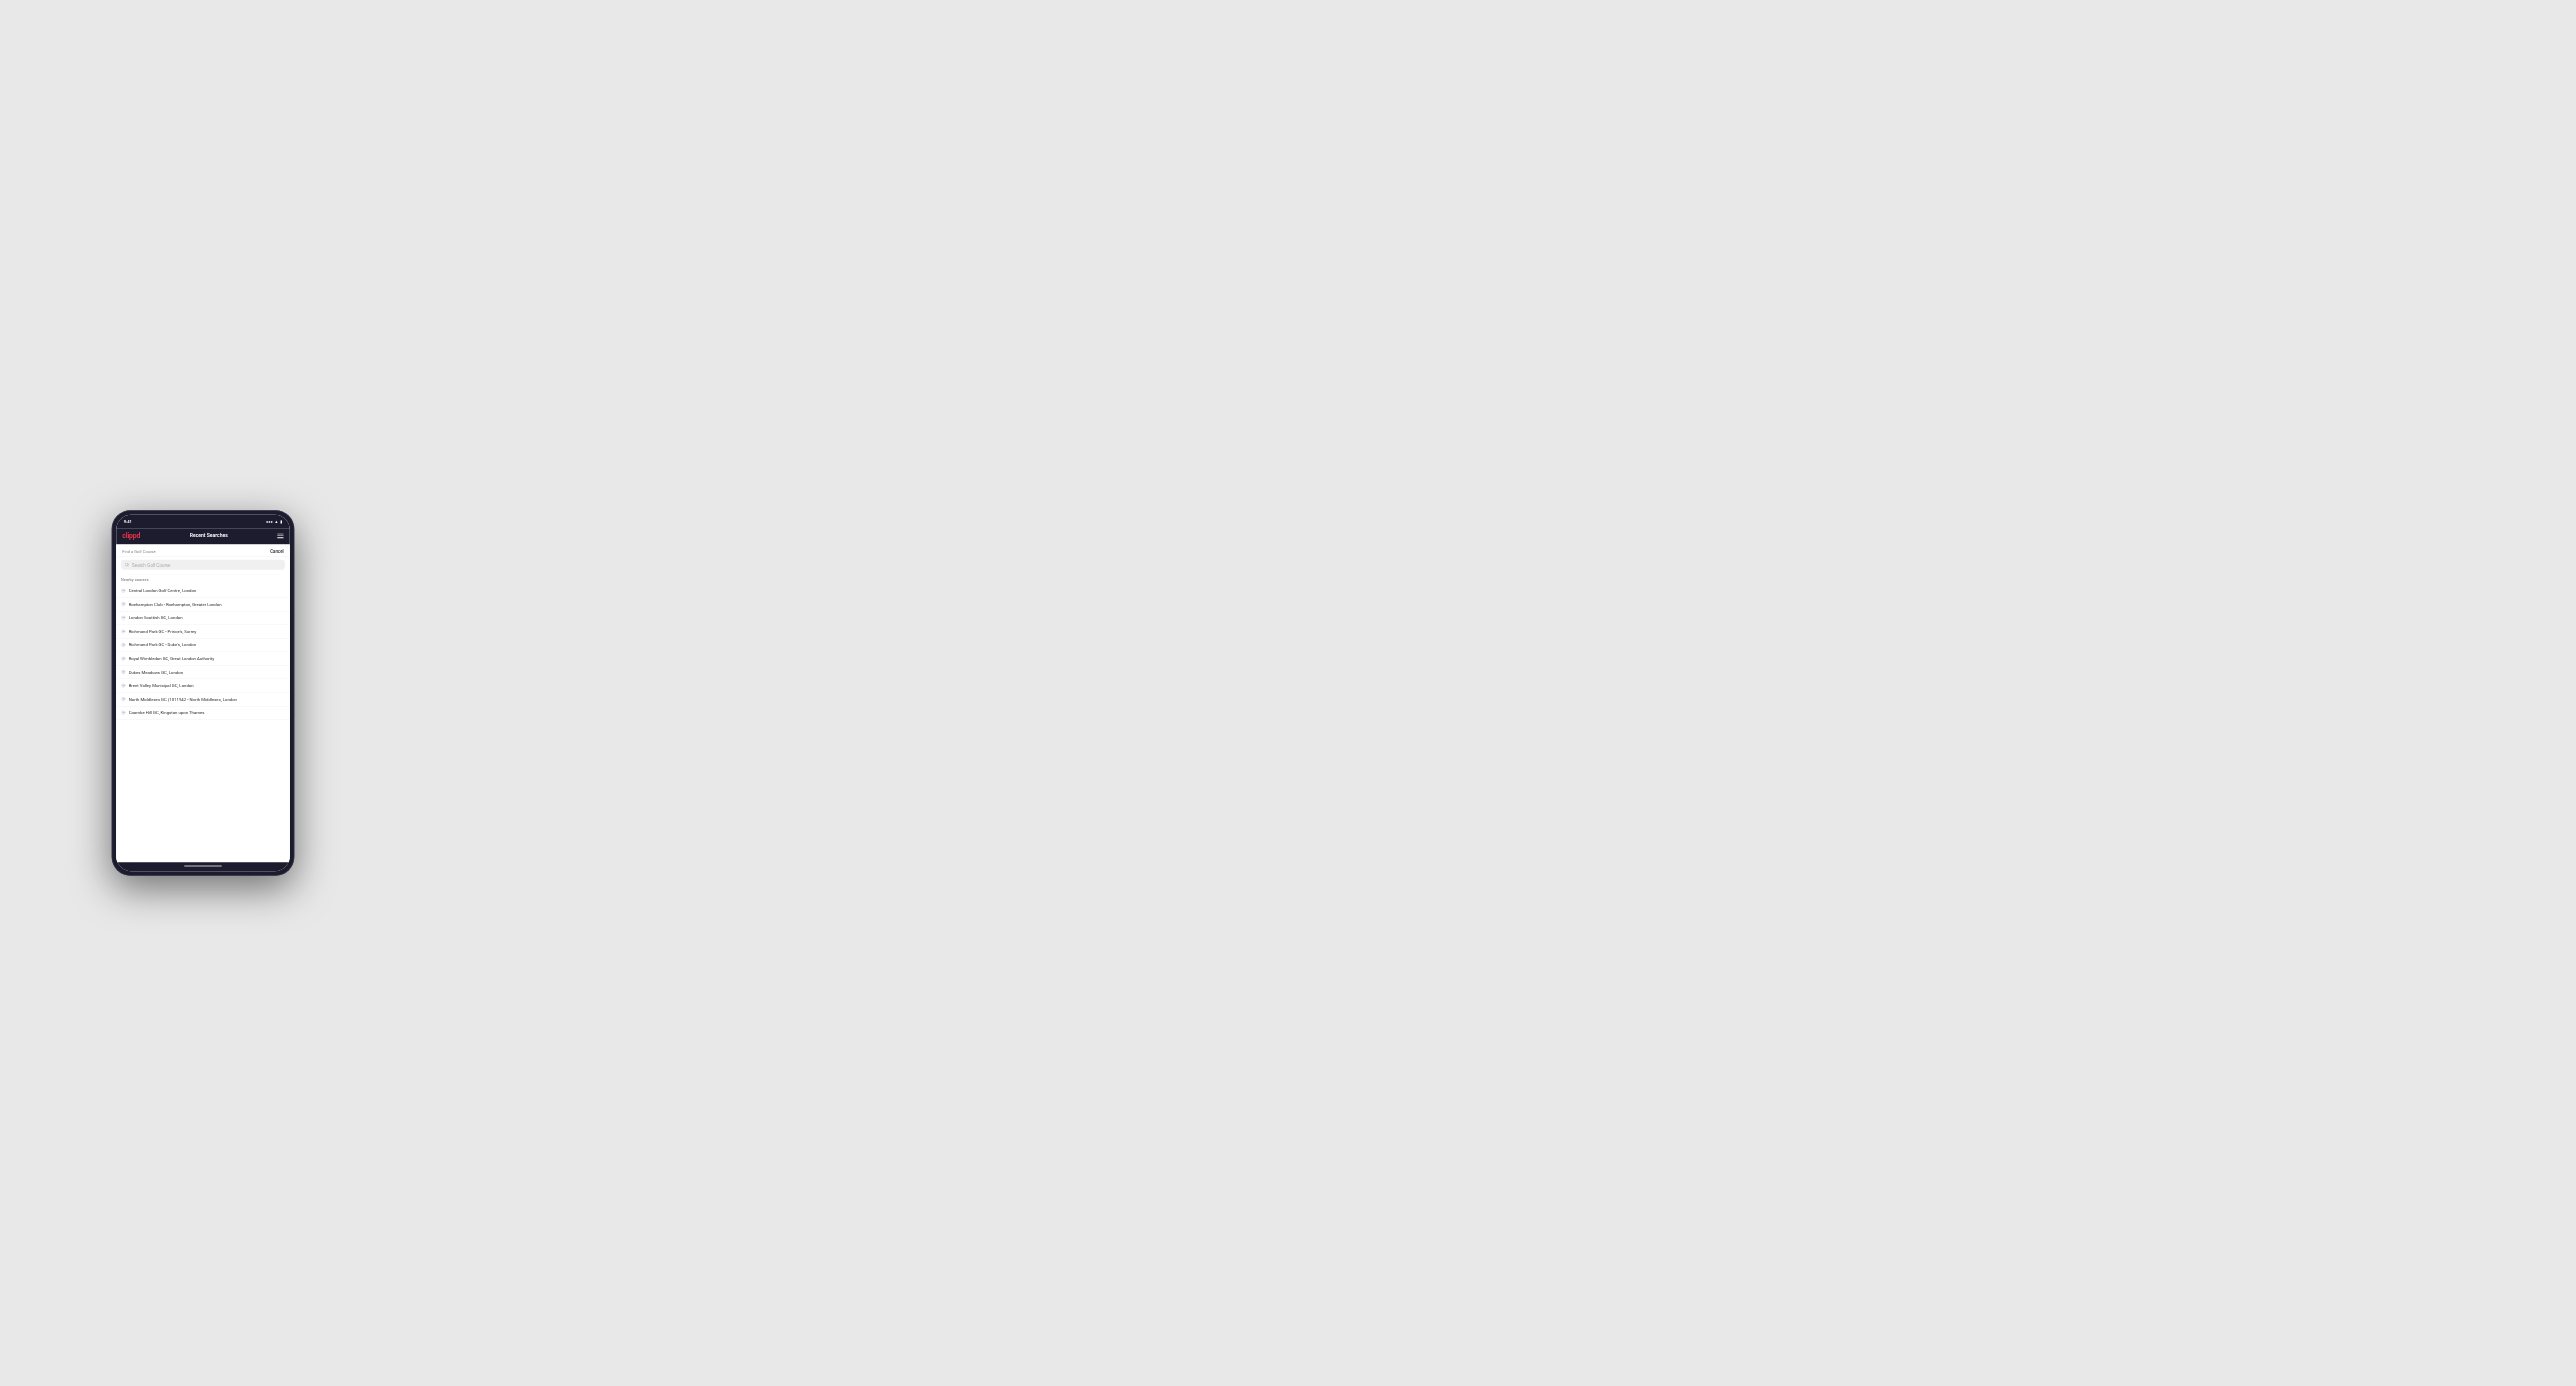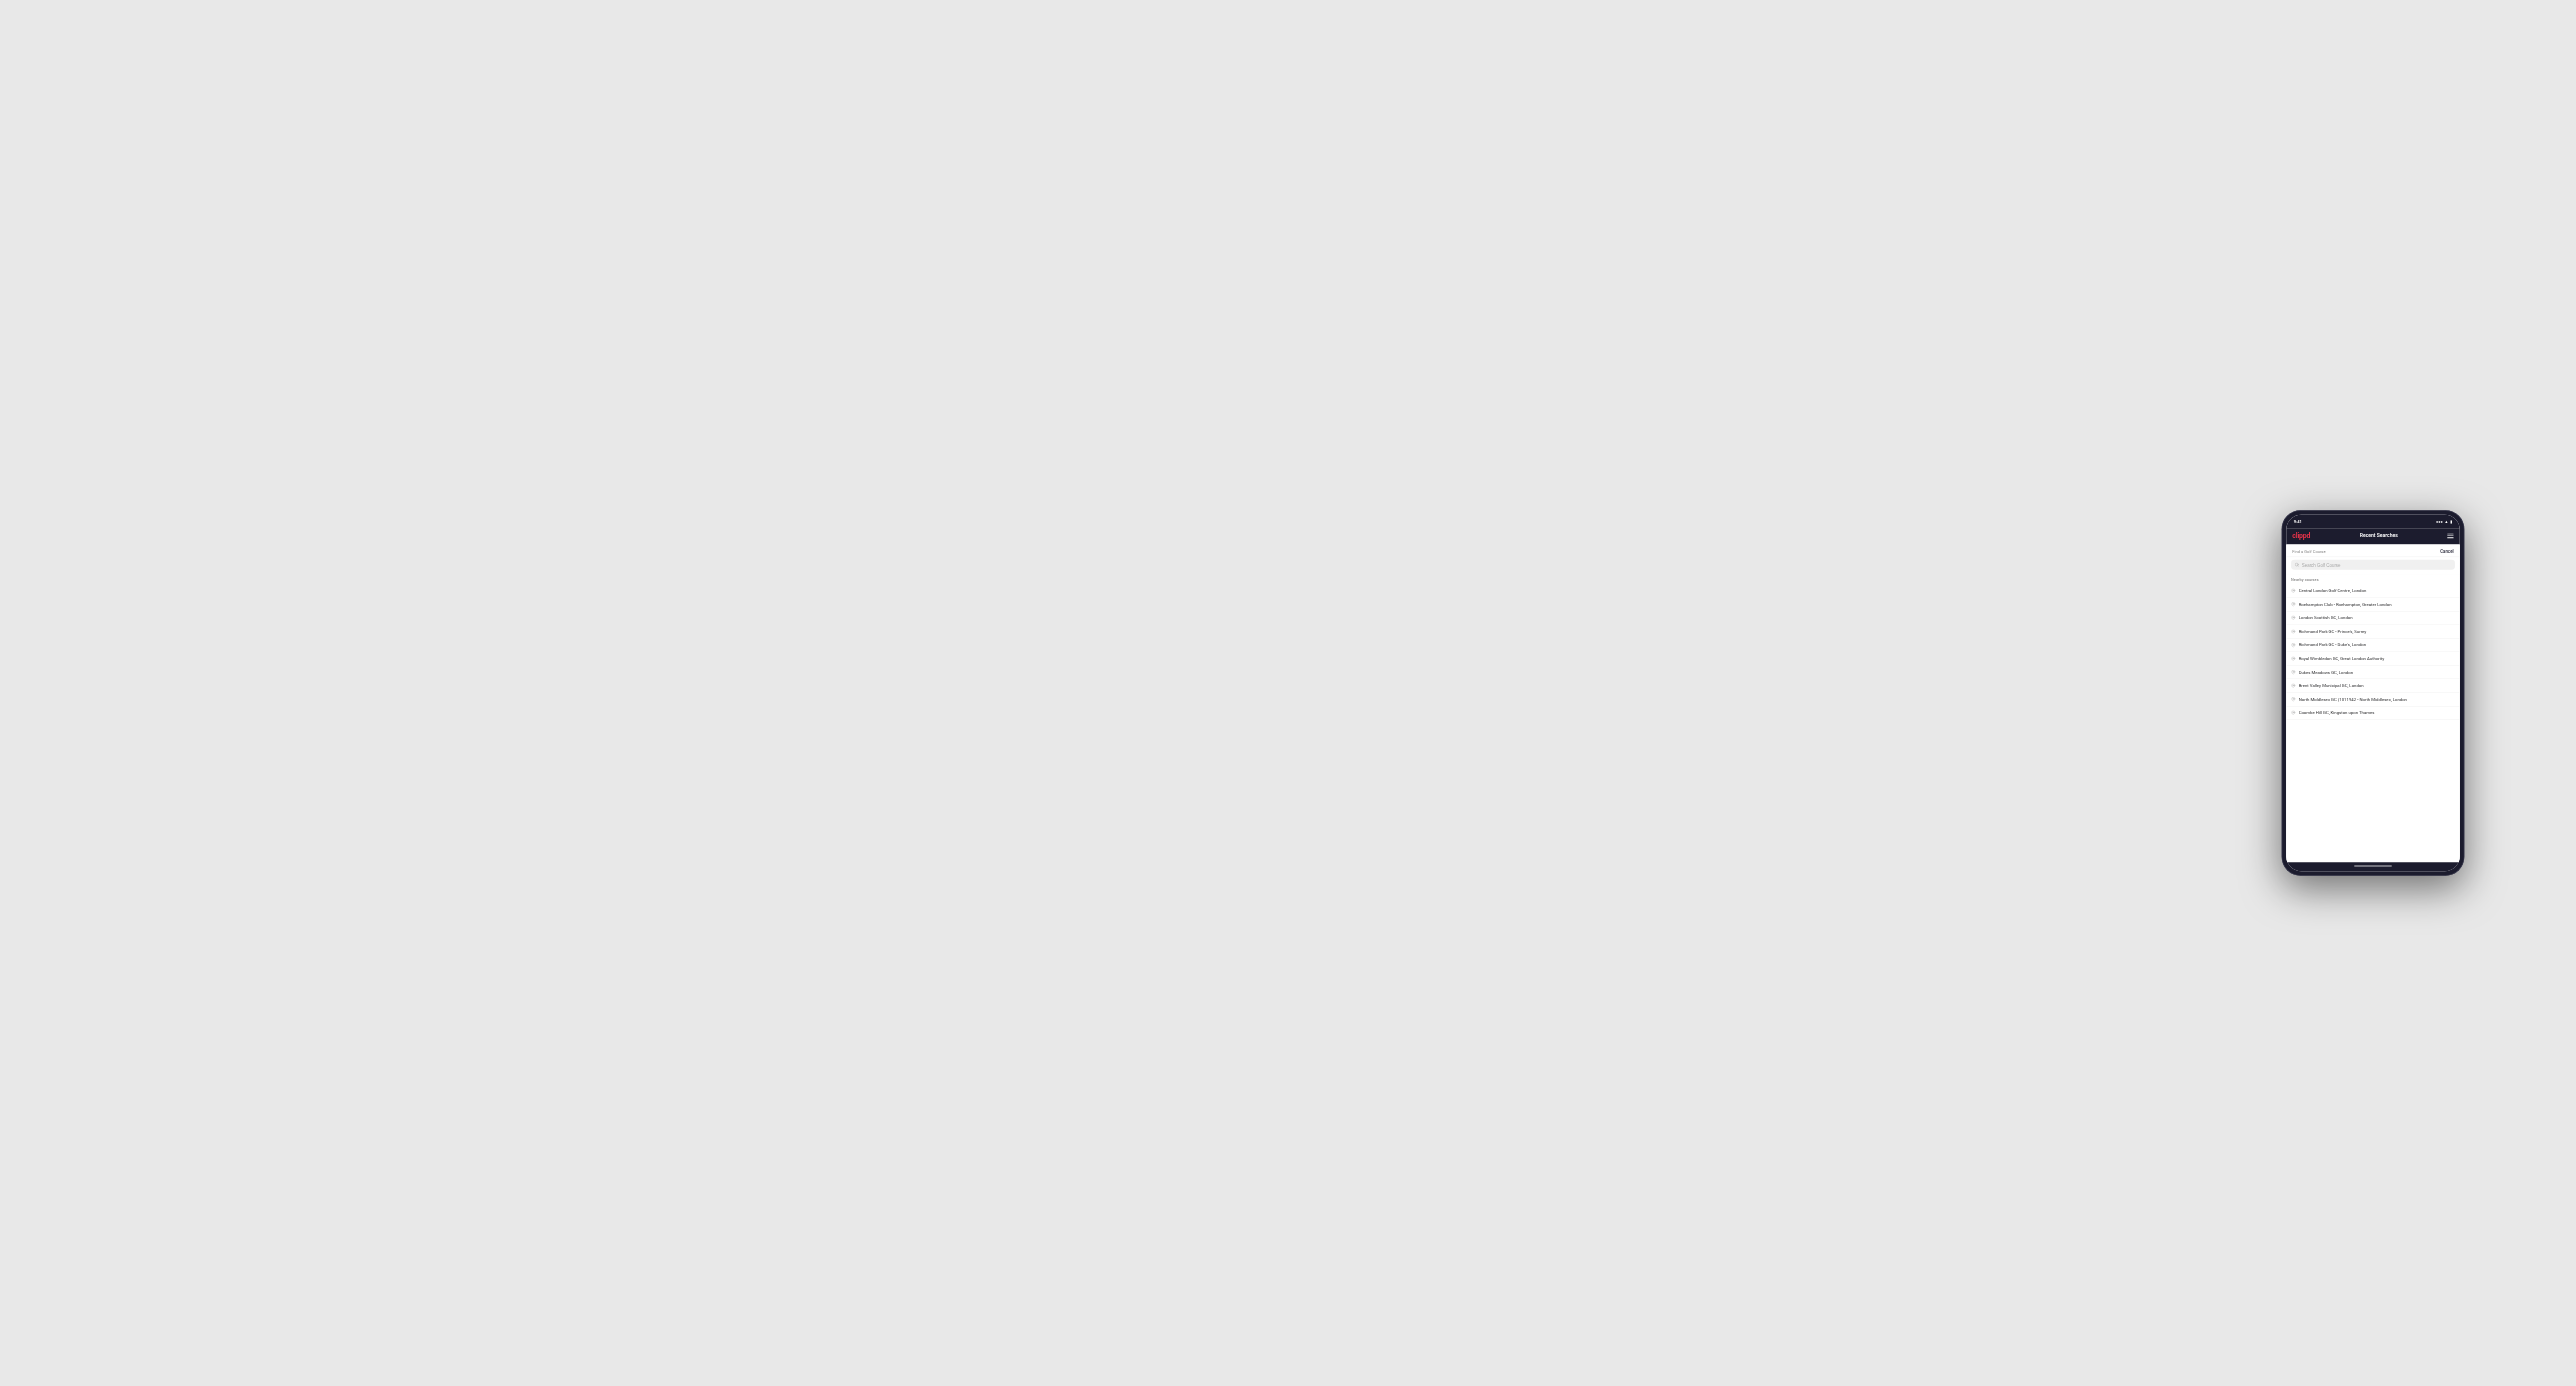--- a/index.html
+++ b/index.html
@@ -218,21 +218,21 @@
       height: 3.5px;
       background: rgba(255,255,255,0.5);
       border-radius: 2.1px;
     }
 
     
     .scene-wrapper {
       width: 100vw;
       height: 100vh;
       display: flex;
-      justify-content: flex-end;
+      justify-content: flex-start;
       align-items: center;
       background: #e8e8e8;
       overflow: hidden;
     }
 
     .scaled-container {
       transform: scale(0.45);
       transform-origin: center center;
     }
   </style>

